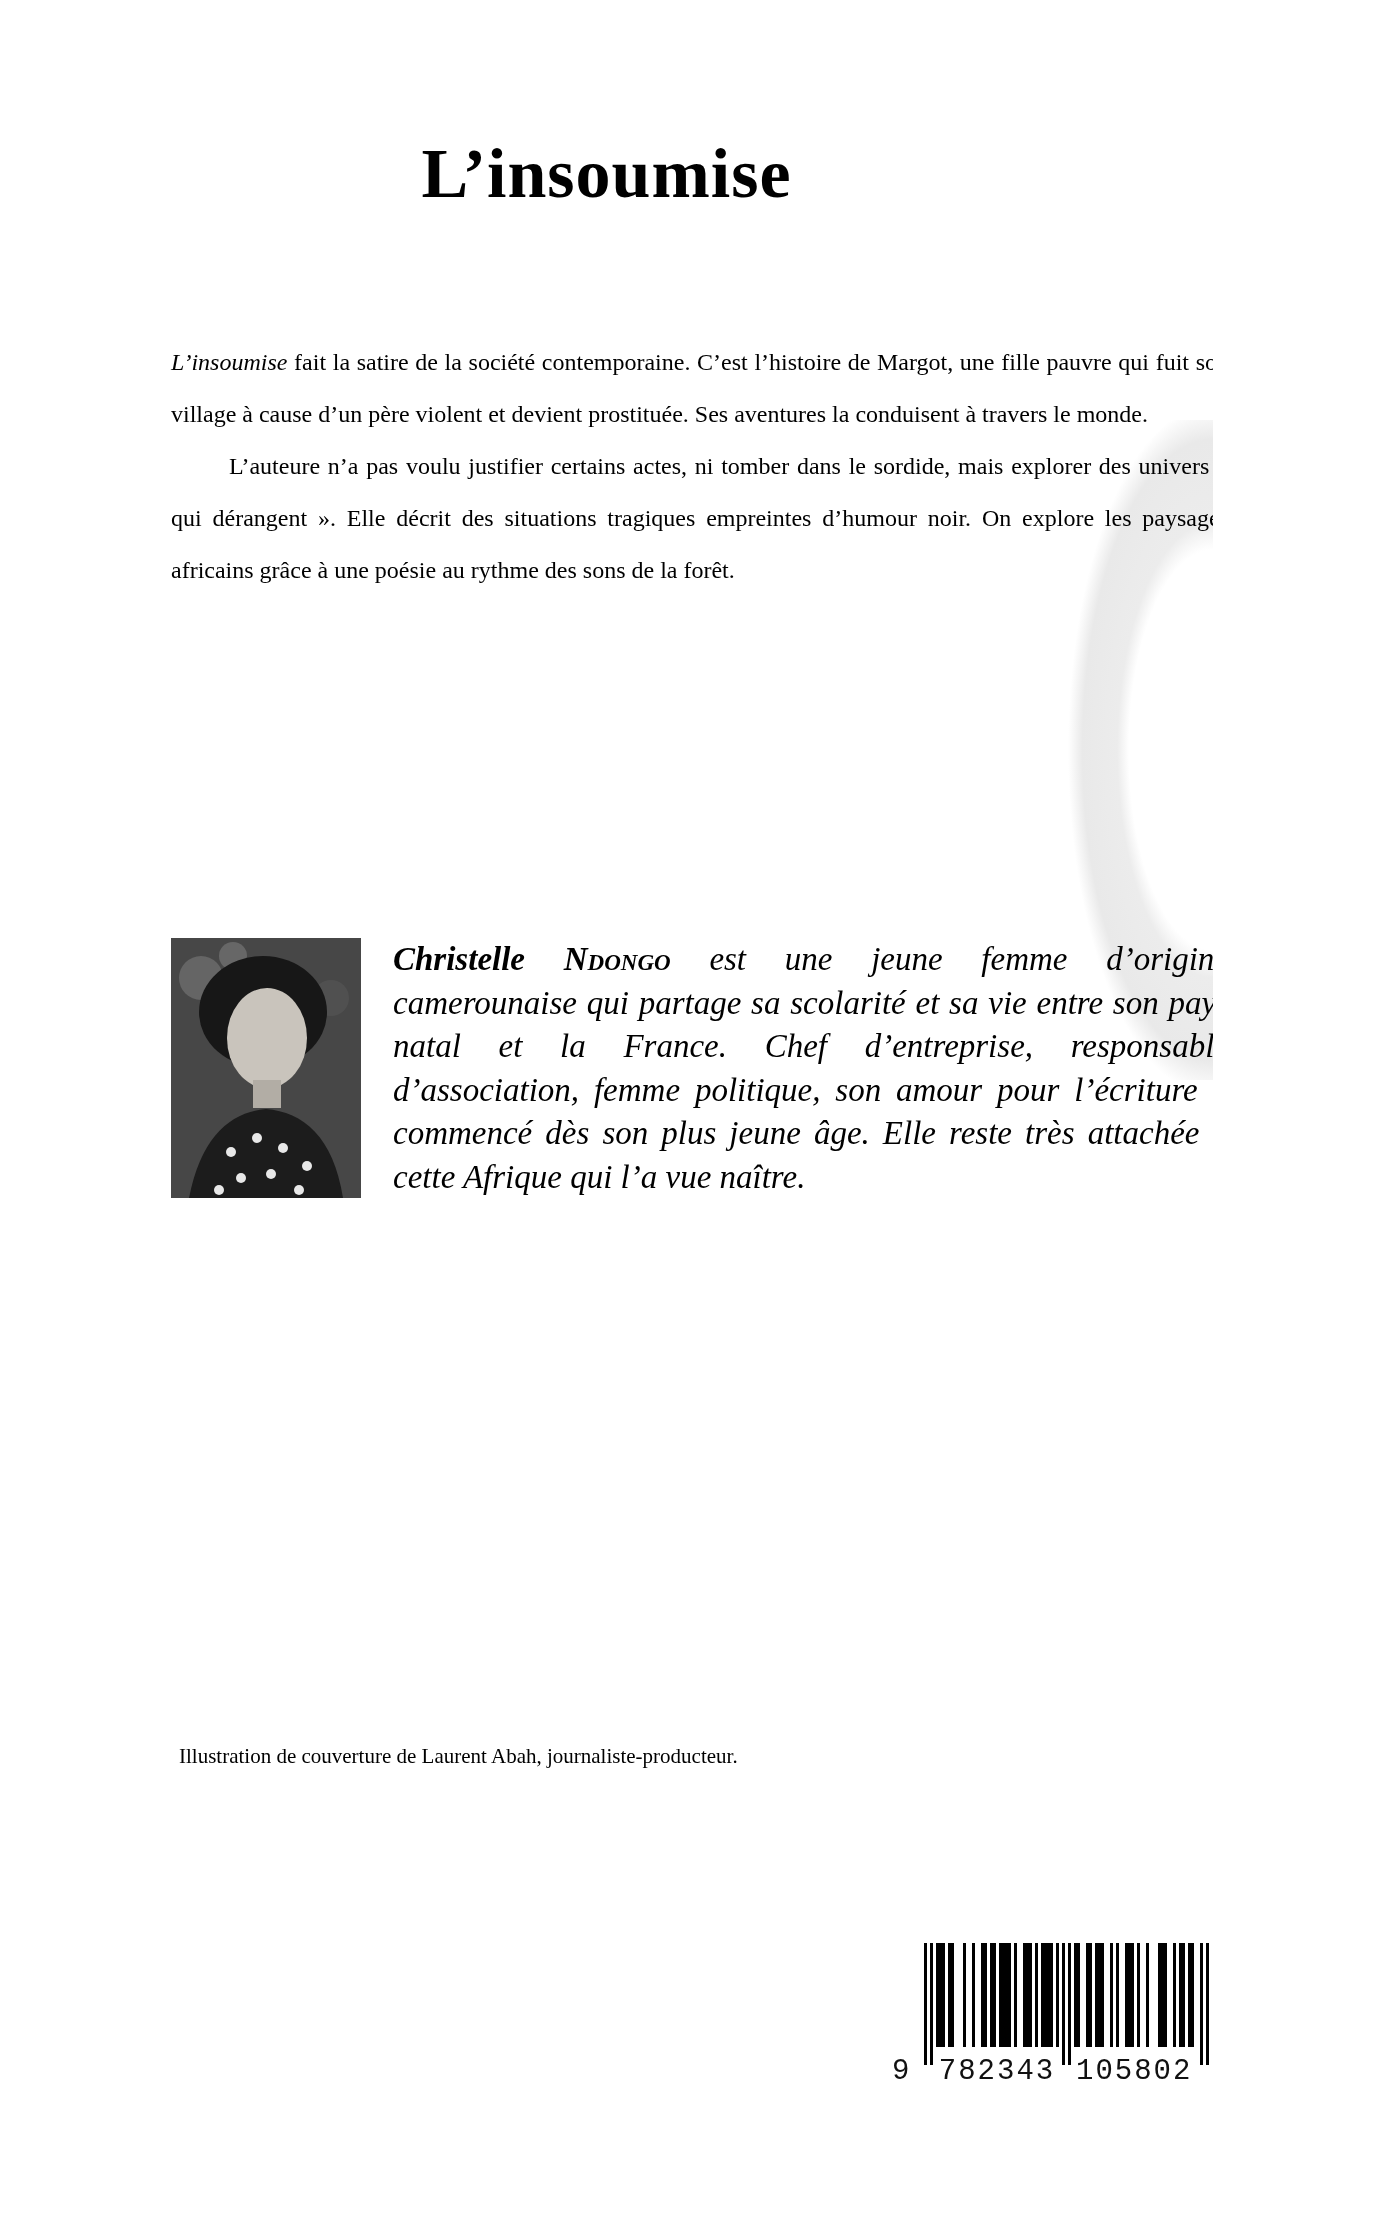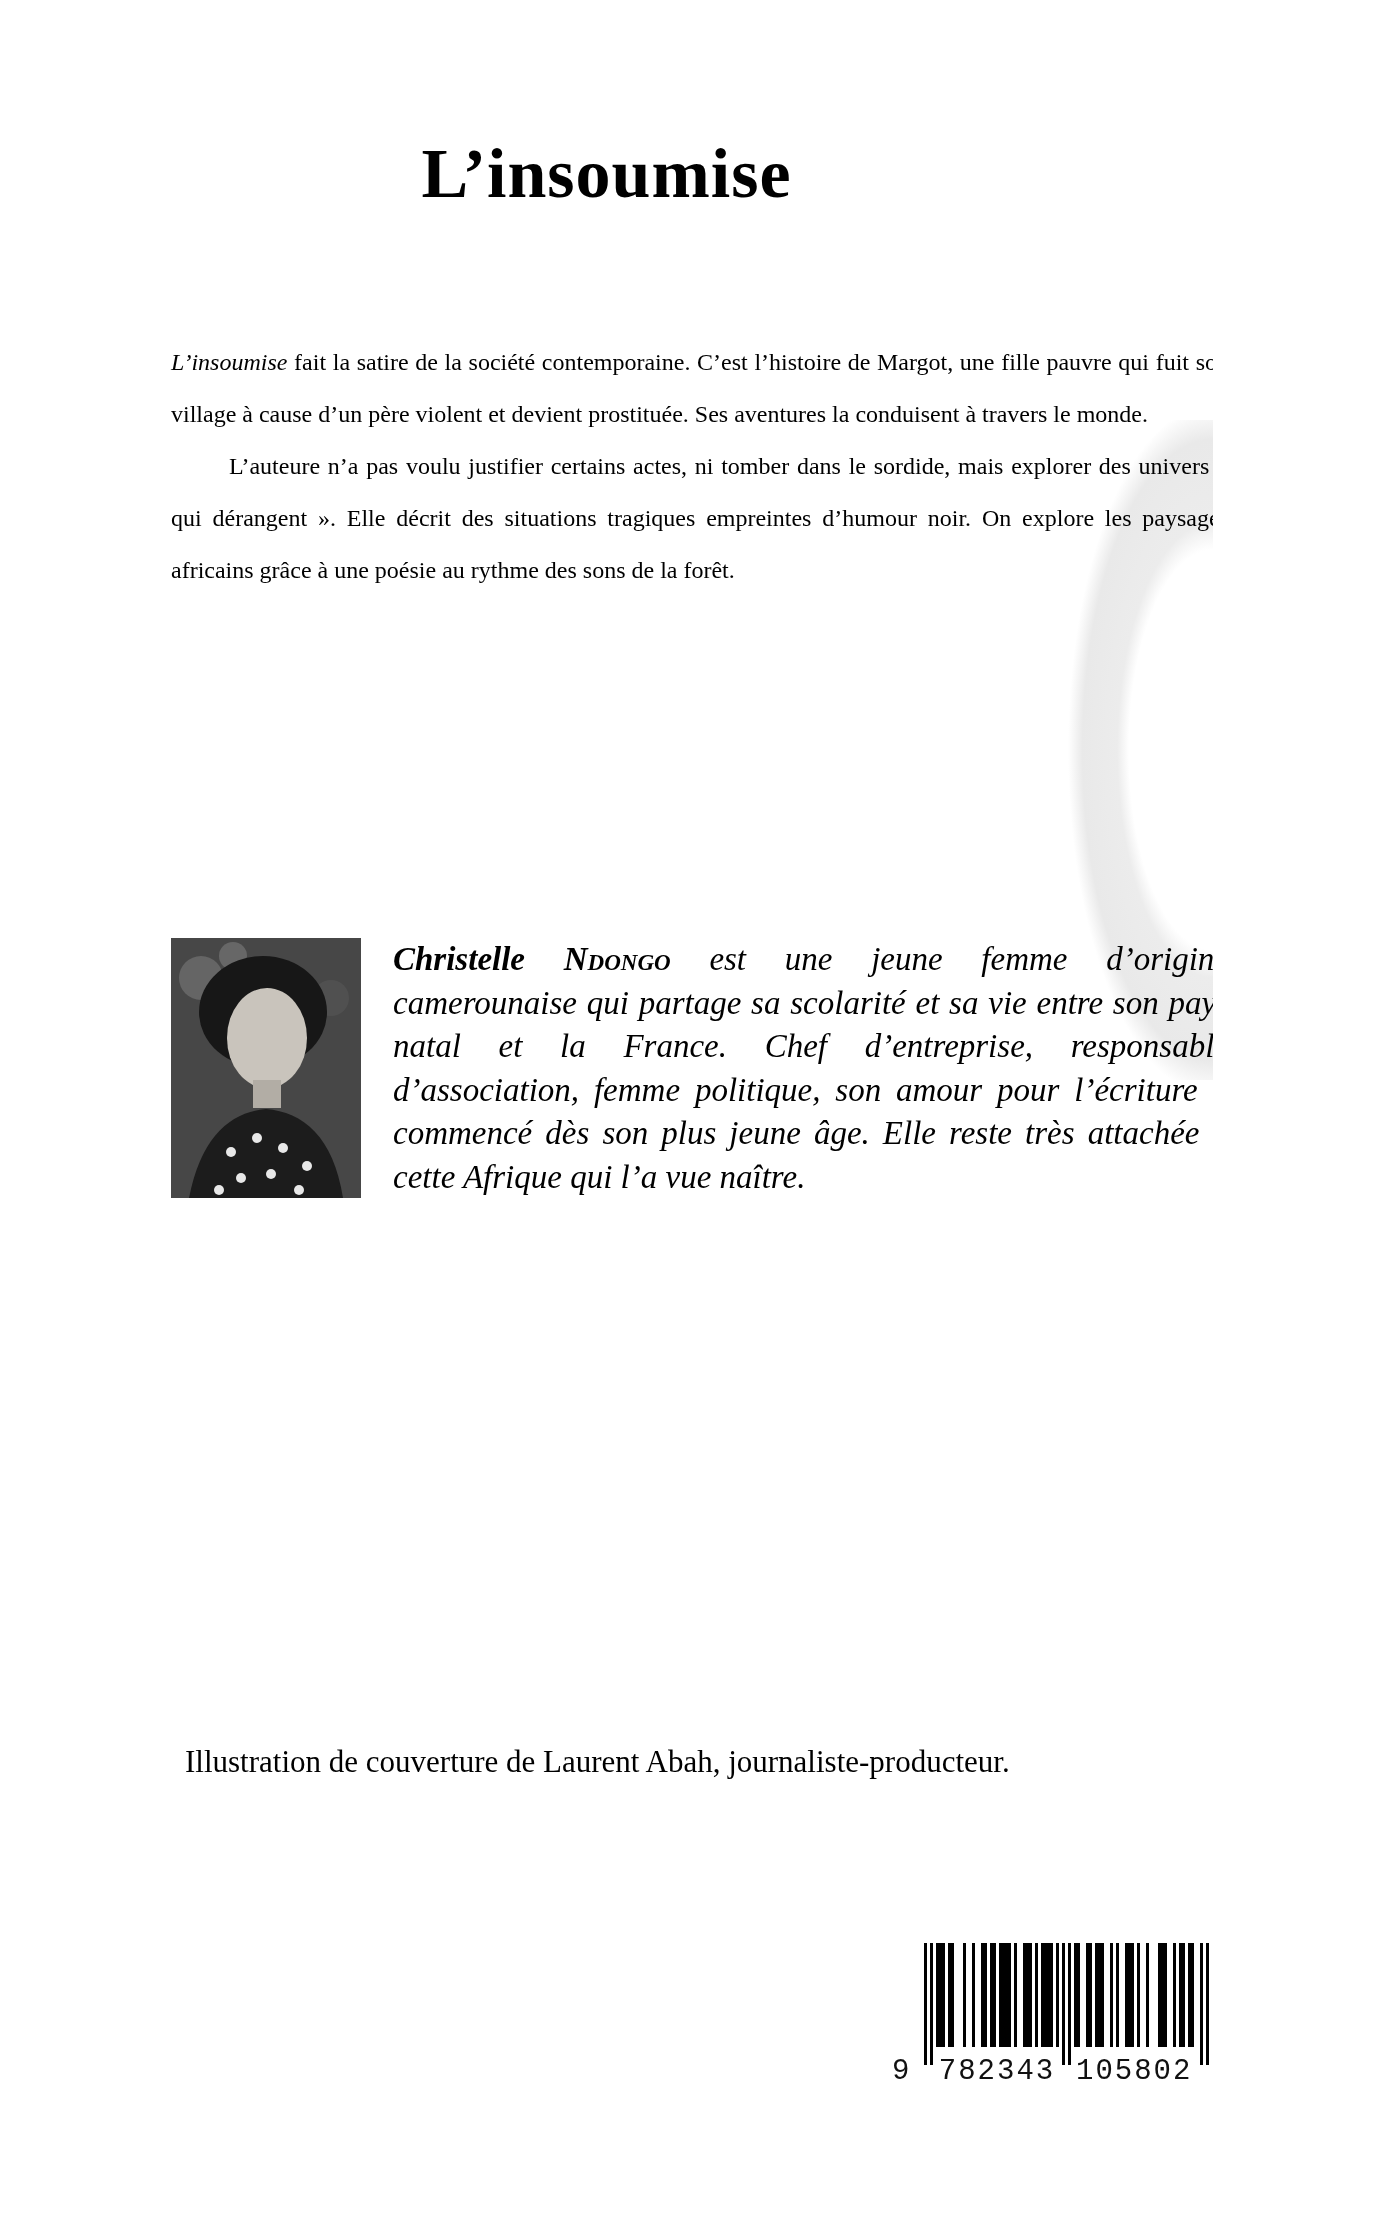--- a/index.html
+++ b/index.html
@@ -77,22 +77,22 @@
     line-height: 43.5px;
     text-align: justify;
   }
   .bio-name { font-weight: 700; }
   .sc { font-variant: small-caps; }
 
   .credit {
     position: absolute;
     top: 1728px;
     left: 171px;
-    margin: 14px;
-    font-size: 31px;
+    margin: 8px;
+    font-size: 21px;
     line-height: 40px;
   }
 
   .footer-left {
     position: absolute;
     top: 2018px;
     left: 171px;
     font-size: 34px;
     line-height: 54px;
   }

